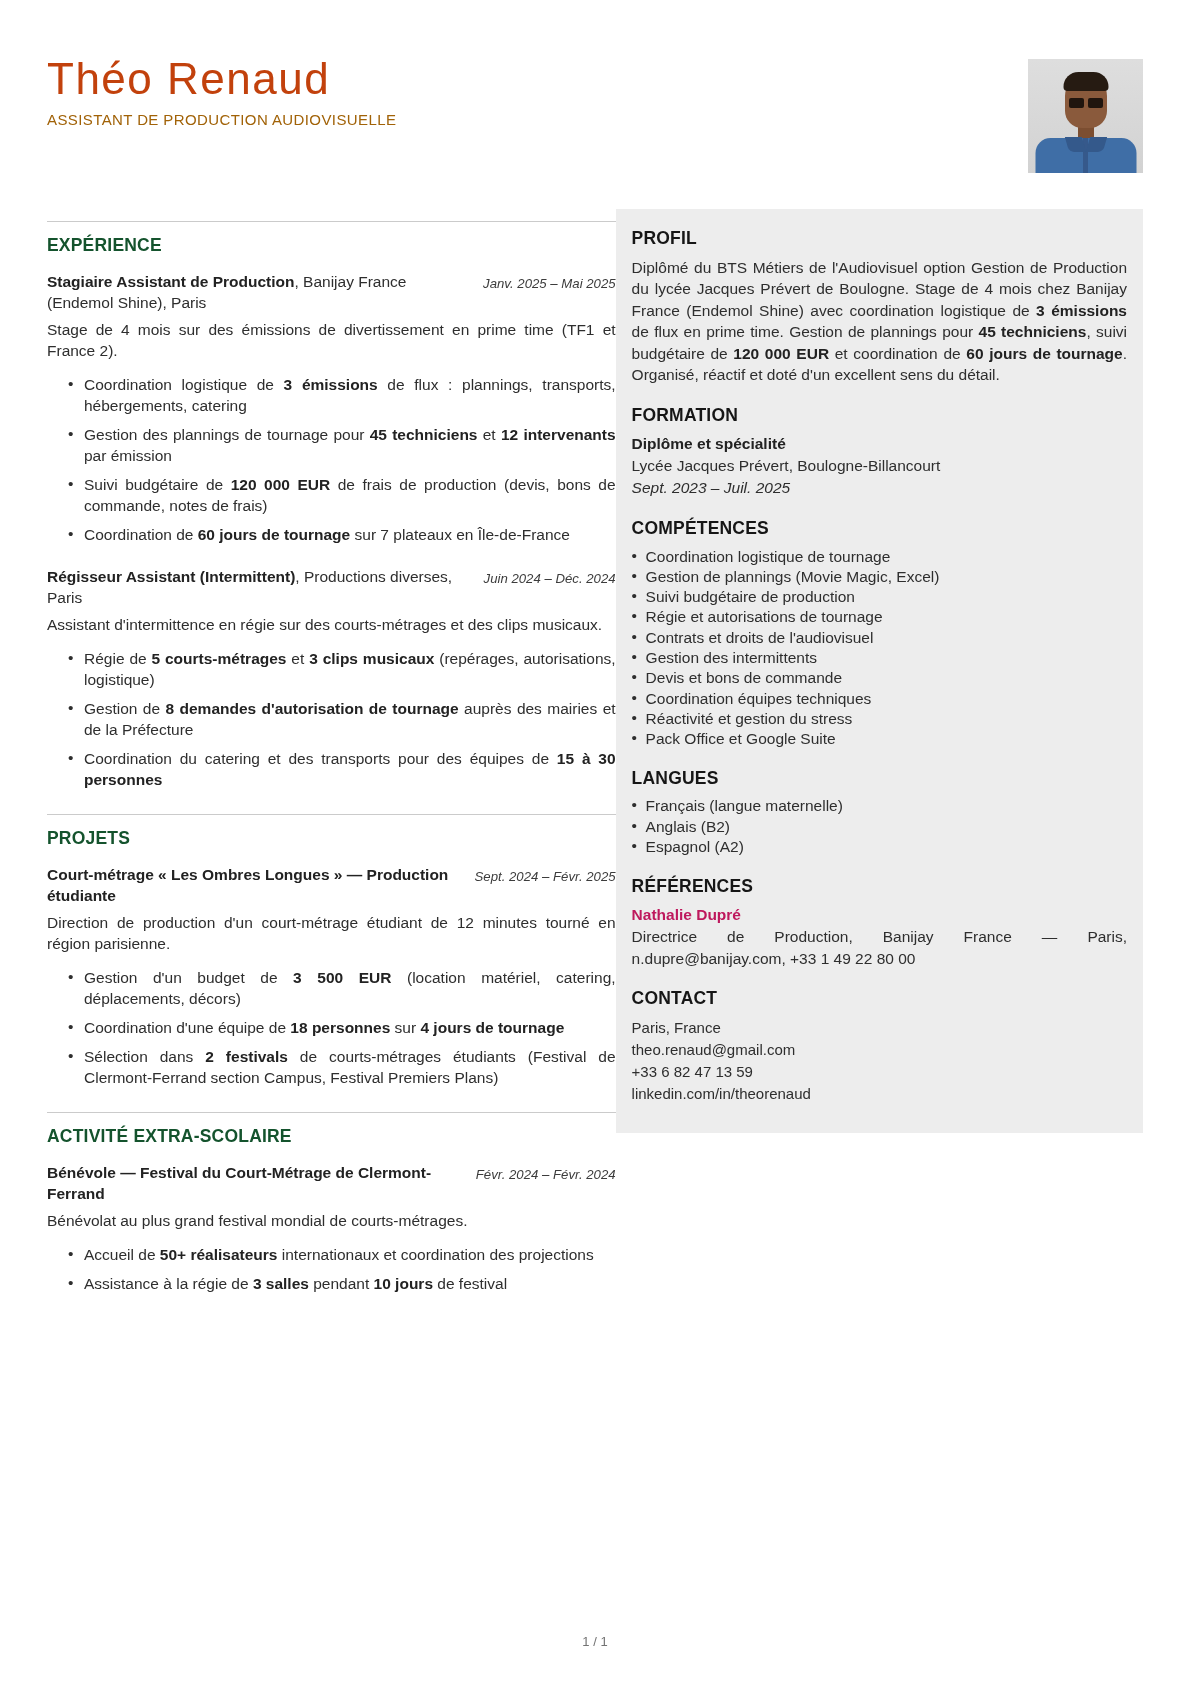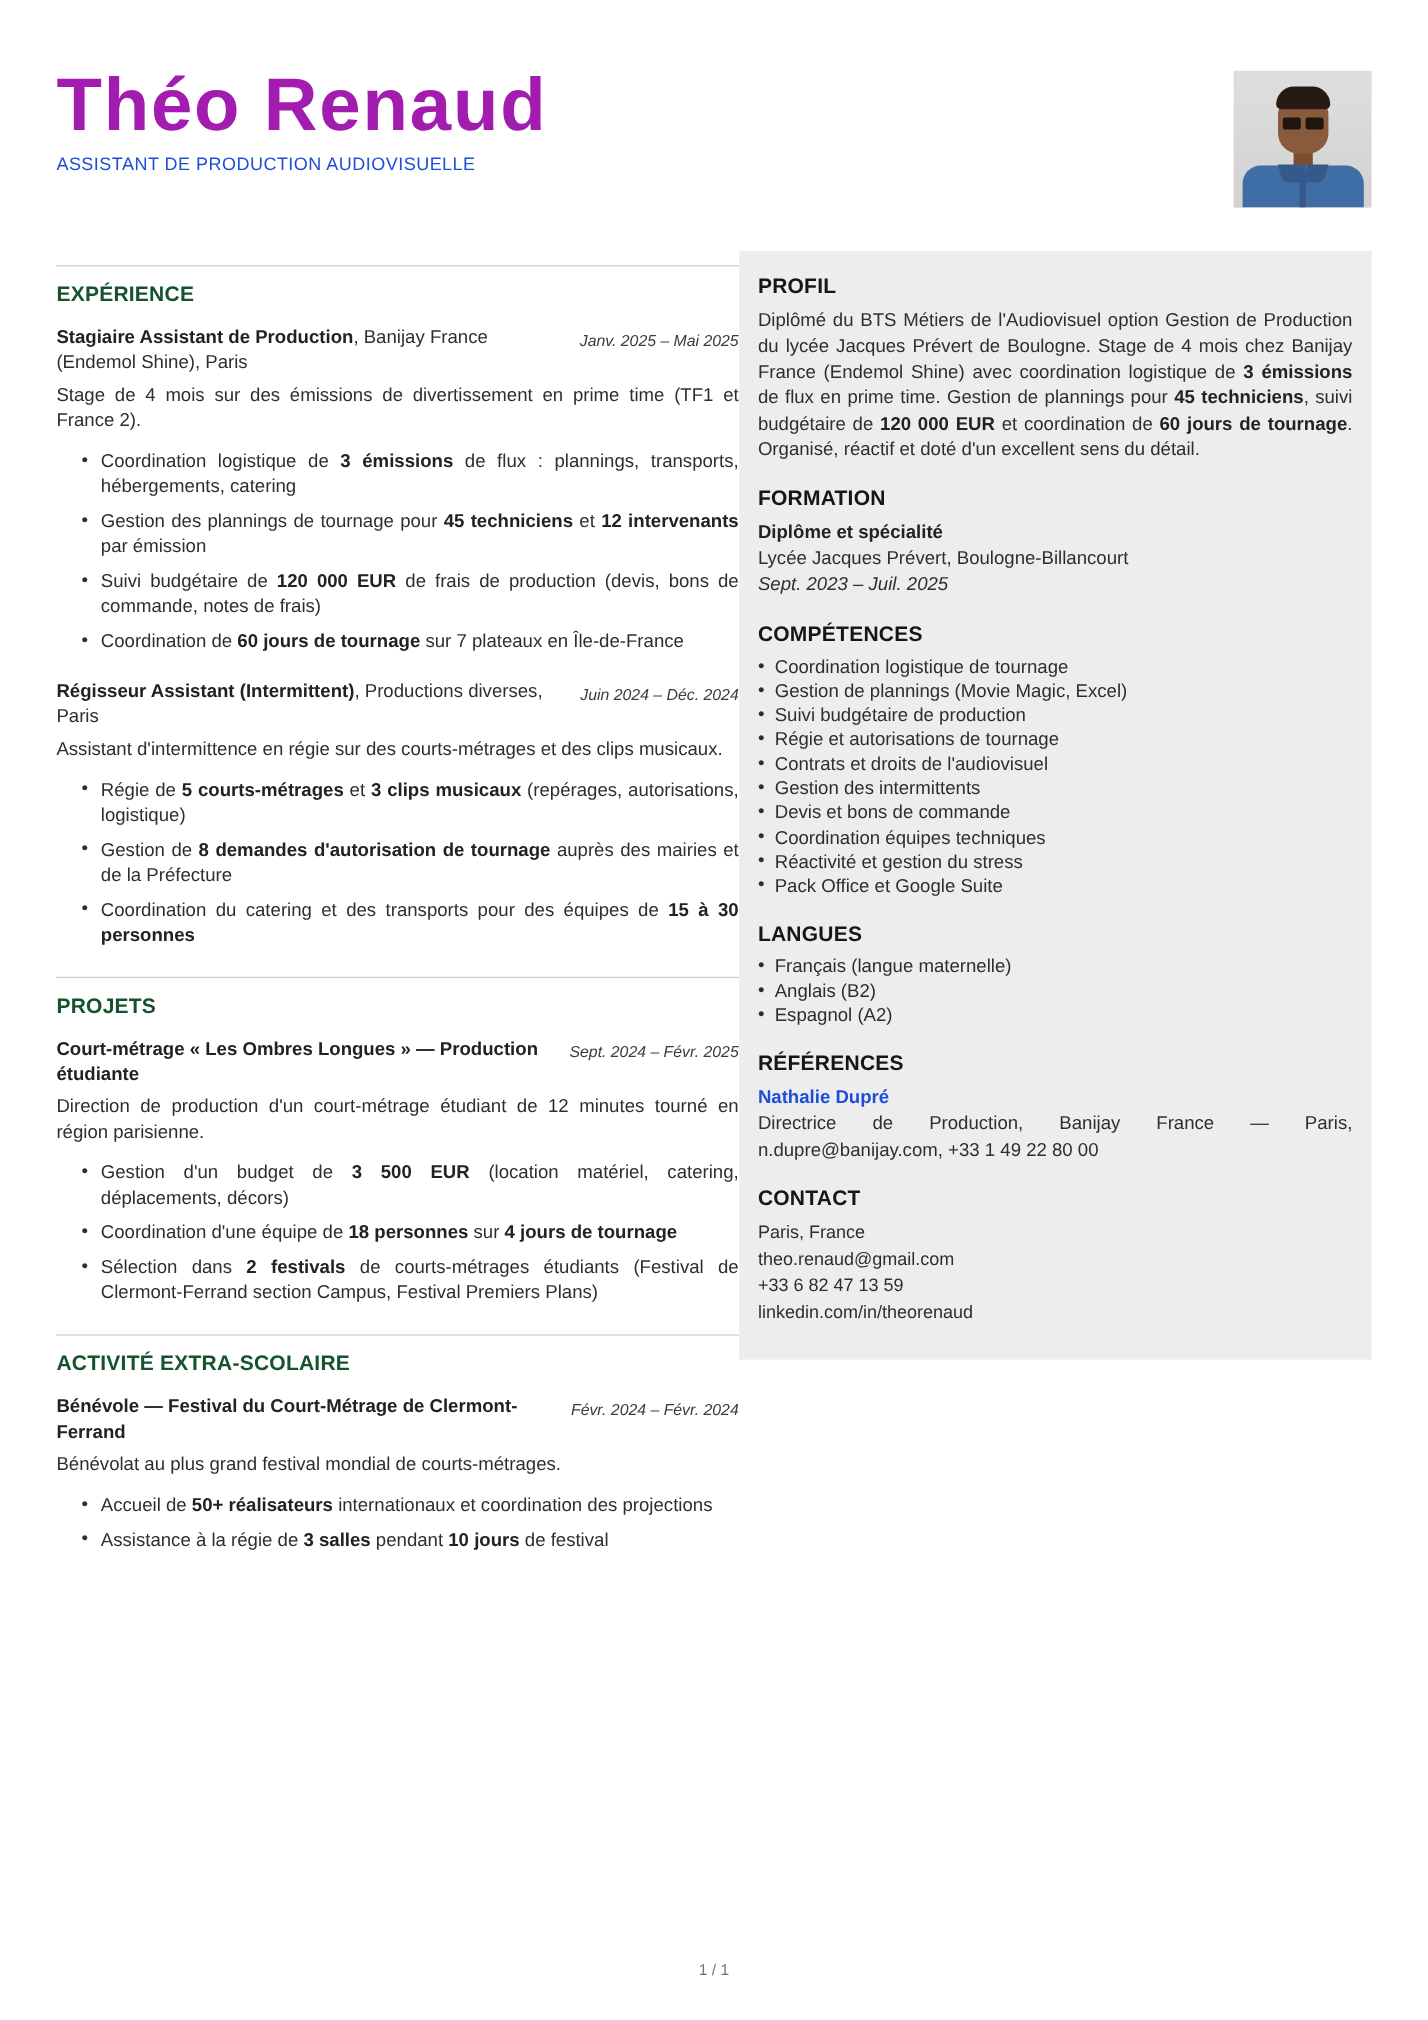--- a/index.html
+++ b/index.html
@@ -15,31 +15,31 @@
     overflow: hidden;
   }
   
   .header {
     display: flex;
     justify-content: space-between;
     align-items: flex-start;
     padding: 56px 47px 0 47px;
   }
   .name {
-    font-size: 62px;
-    font-weight: 700;
+    font-size: 44px;
+    font-weight: 400;
     letter-spacing: 1.5px;
     line-height: 1.04;
-    color: #a21caf;
+    color: #c2410c;
   }
   .subtitle {
     margin-top: 9px;
     font-size: 15px;
     letter-spacing: 0.4px;
-    color: #1d4ed8;
+    color: #a16207;
   }
   
   .photo {
     position: relative;
     width: 115px;
     height: 114px;
     margin-top: 3px;
     background: linear-gradient(180deg, #dedede 0%, #d2d2d2 100%);
     overflow: hidden;
     flex: 0 0 auto;
@@ -169,21 +169,21 @@
     position: relative;
     padding-left: 14px;
     line-height: 19.8px;
     margin-bottom: 0.5px;
   }
   ul.rlist li::before {
     content: "\2022";
     position: absolute;
     left: 0; top: -1px;
   }
-  .ref-name { font-weight: 700; color: #1d4ed8; line-height: 22px; }
+  .ref-name { font-weight: 700; color: #be185d; line-height: 22px; }
   .ref-details { text-align: justify; }
   .cline { line-height: 22px; font-size: 15px; }
   
   .footer {
     position: absolute;
     bottom: 34px; left: 0; right: 0;
     text-align: center;
     font-size: 13px;
     color: #737373;
   }

